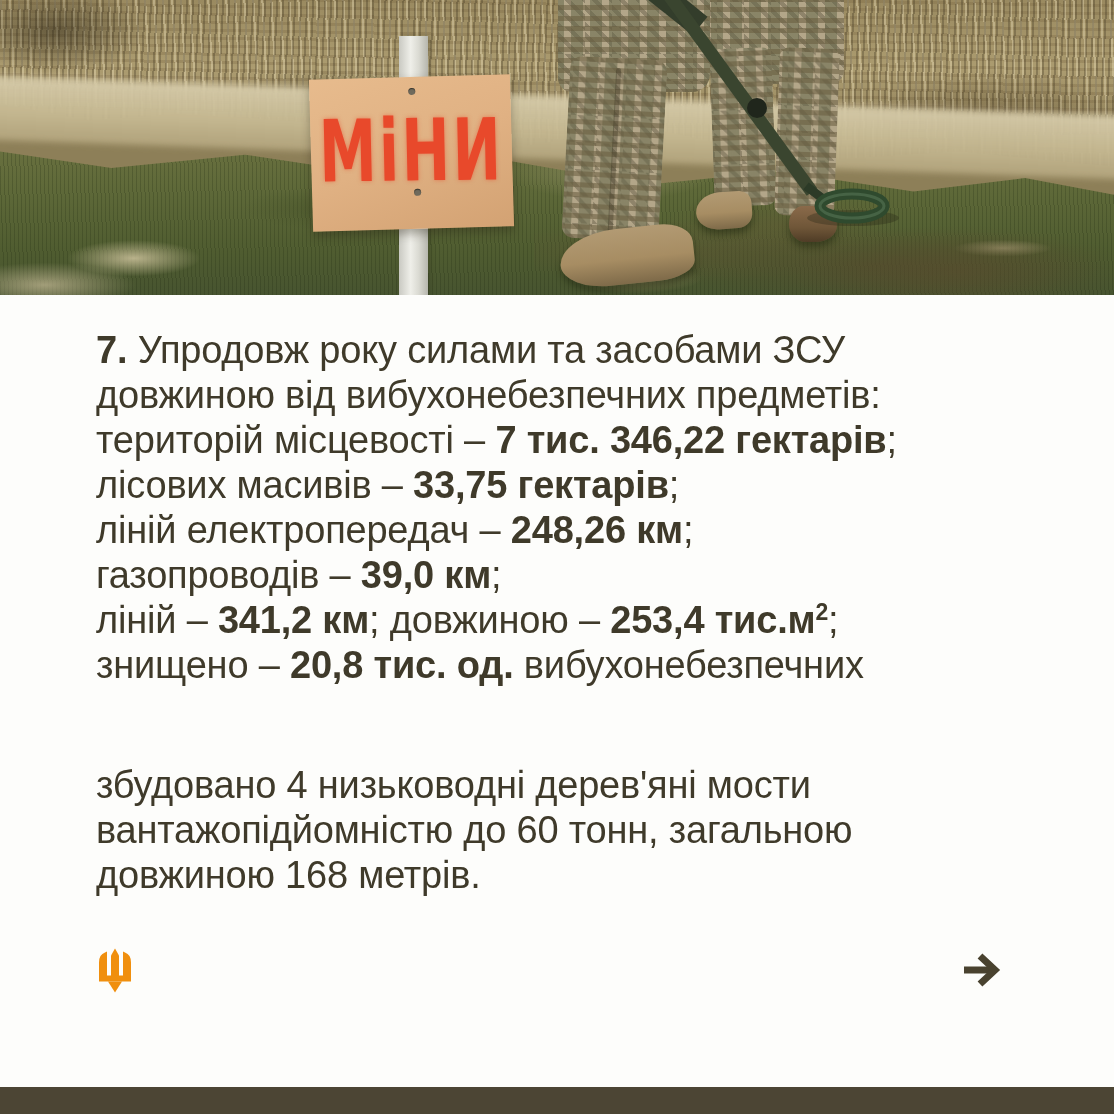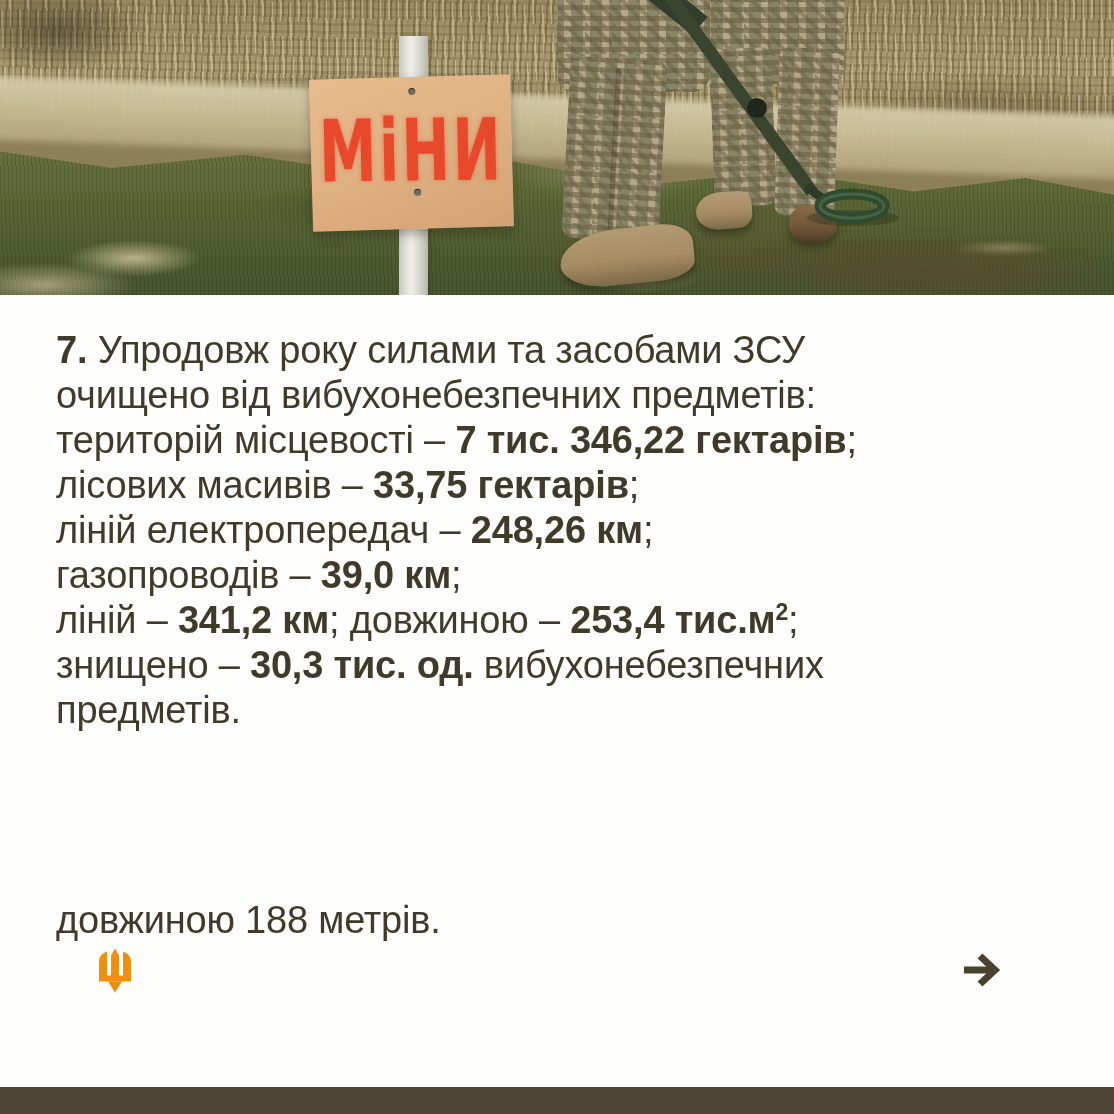--- a/index.html
+++ b/index.html
@@ -75,21 +75,21 @@
   .boot1{left:560px;top:228px;width:134px;height:56px;
     border-radius:55% 30% 35% 45%/70% 45% 40% 55%;transform:rotate(-6deg)}
   .boot2{left:696px;top:192px;width:56px;height:37px;
     border-radius:50% 25% 30% 45%/60% 40% 45% 55%;transform:rotate(-4deg)}
   .boot3{left:789px;top:206px;width:48px;height:36px;
     border-radius:30% 45% 45% 35%/50% 55% 45% 50%;
     background:linear-gradient(180deg,#8a6a4a 0%,#6f5638 60%,#4f3c26 100%)}
   .detector{position:absolute;inset:0;pointer-events:none}
 
   
-  .content{position:absolute;left:0;top:295px;width:100%;padding:33px 80px 0 56px;
+  .content{position:absolute;left:0;top:295px;width:100%;padding:33px 80px 0 96px;
     color:#3f3a2a;font-size:38px;line-height:45px;letter-spacing:-0.2px}
   .content p{margin:0}
   .content b{font-weight:700}
   .p2{margin-top:30px !important}
   sup{font-size:23px;line-height:0;vertical-align:13px;font-weight:700}
 
   
   .footer{position:absolute;left:0;top:942px;width:100%;height:56px;
     display:flex;align-items:center;justify-content:space-between;padding:0 112px 0 95px}
   .bottom-bar{position:absolute;left:0;bottom:0;width:100%;height:27px;background:#4c4534}
@@ -127,33 +127,33 @@
       <circle cx="757" cy="108" r="10" fill="#20261c"></circle>
       <ellipse cx="853" cy="218" rx="46" ry="8" fill="rgba(40,40,22,.35)"></ellipse>
       <path d="M806 186 L826 201" stroke="#2c3a27" stroke-width="9"></path>
       <ellipse cx="852" cy="206" rx="32" ry="12" fill="none" stroke="#2f4a2e" stroke-width="11"></ellipse>
       <ellipse cx="852" cy="206" rx="32" ry="12" fill="none" stroke="#466345" stroke-width="3"></ellipse>
     </svg>
   </div>
 
   <main class="content">
     <p class="p1"><b>7.</b><span> Упродовж року силами та засобами ЗСУ</span><br>
-      <span>очищено від вибухонебезпечних предметів:</span><br>
+      <span>довжиною від вибухонебезпечних предметів:</span><br>
       <span>територій місцевості – </span><b>7 тис. 346,22 гектарів</b><span>;</span><br>
       <span>лісових масивів – </span><b>33,75 гектарів</b><span>;</span><br>
       <span>ліній електропередач – </span><b>248,26 км</b><span>;</span><br>
       <span>газопроводів – </span><b>39,0 км</b><span>;</span><br>
       <span>ліній – </span><b>341,2 км</b><span>; довжиною – </span><b>253,4 тис.м</b><sup>2</sup><span>;</span><br>
-      <span>знищено – </span><b>30,3 тис. од.</b><span> вибухонебезпечних</span><br>
-      <span>предметів.</span></p>
+      <span>знищено – </span><b>20,8 тис. од.</b><span> вибухонебезпечних</span><br>
+      </p>
 
     <p class="p2"><br>
-      <br>
-      <br>
-      <span>довжиною 188 метрів.</span></p>
+      <span>збудовано 4 низьководні дерев'яні мости</span><br>
+      <span>вантажопідйомністю до 60 тонн, загальною</span><br>
+      <span>довжиною 168 метрів.</span></p>
   </main>
 
   <footer class="footer">
     <svg width="40" height="45" viewBox="0 0 40 44" fill="#F08F0E">
       <path d="M4 31 V14 Q4 6 10 4 L12 3 V31 Z"></path>
       <path d="M16 31 V7 L20 0 L24 7 V31 Z"></path>
       <path d="M36 31 V14 Q36 6 30 4 L28 3 V31 Z"></path>
       <rect x="4" y="27" width="32" height="6"></rect>
       <path d="M13 33 H27 L20 44 Z"></path>
     </svg>

